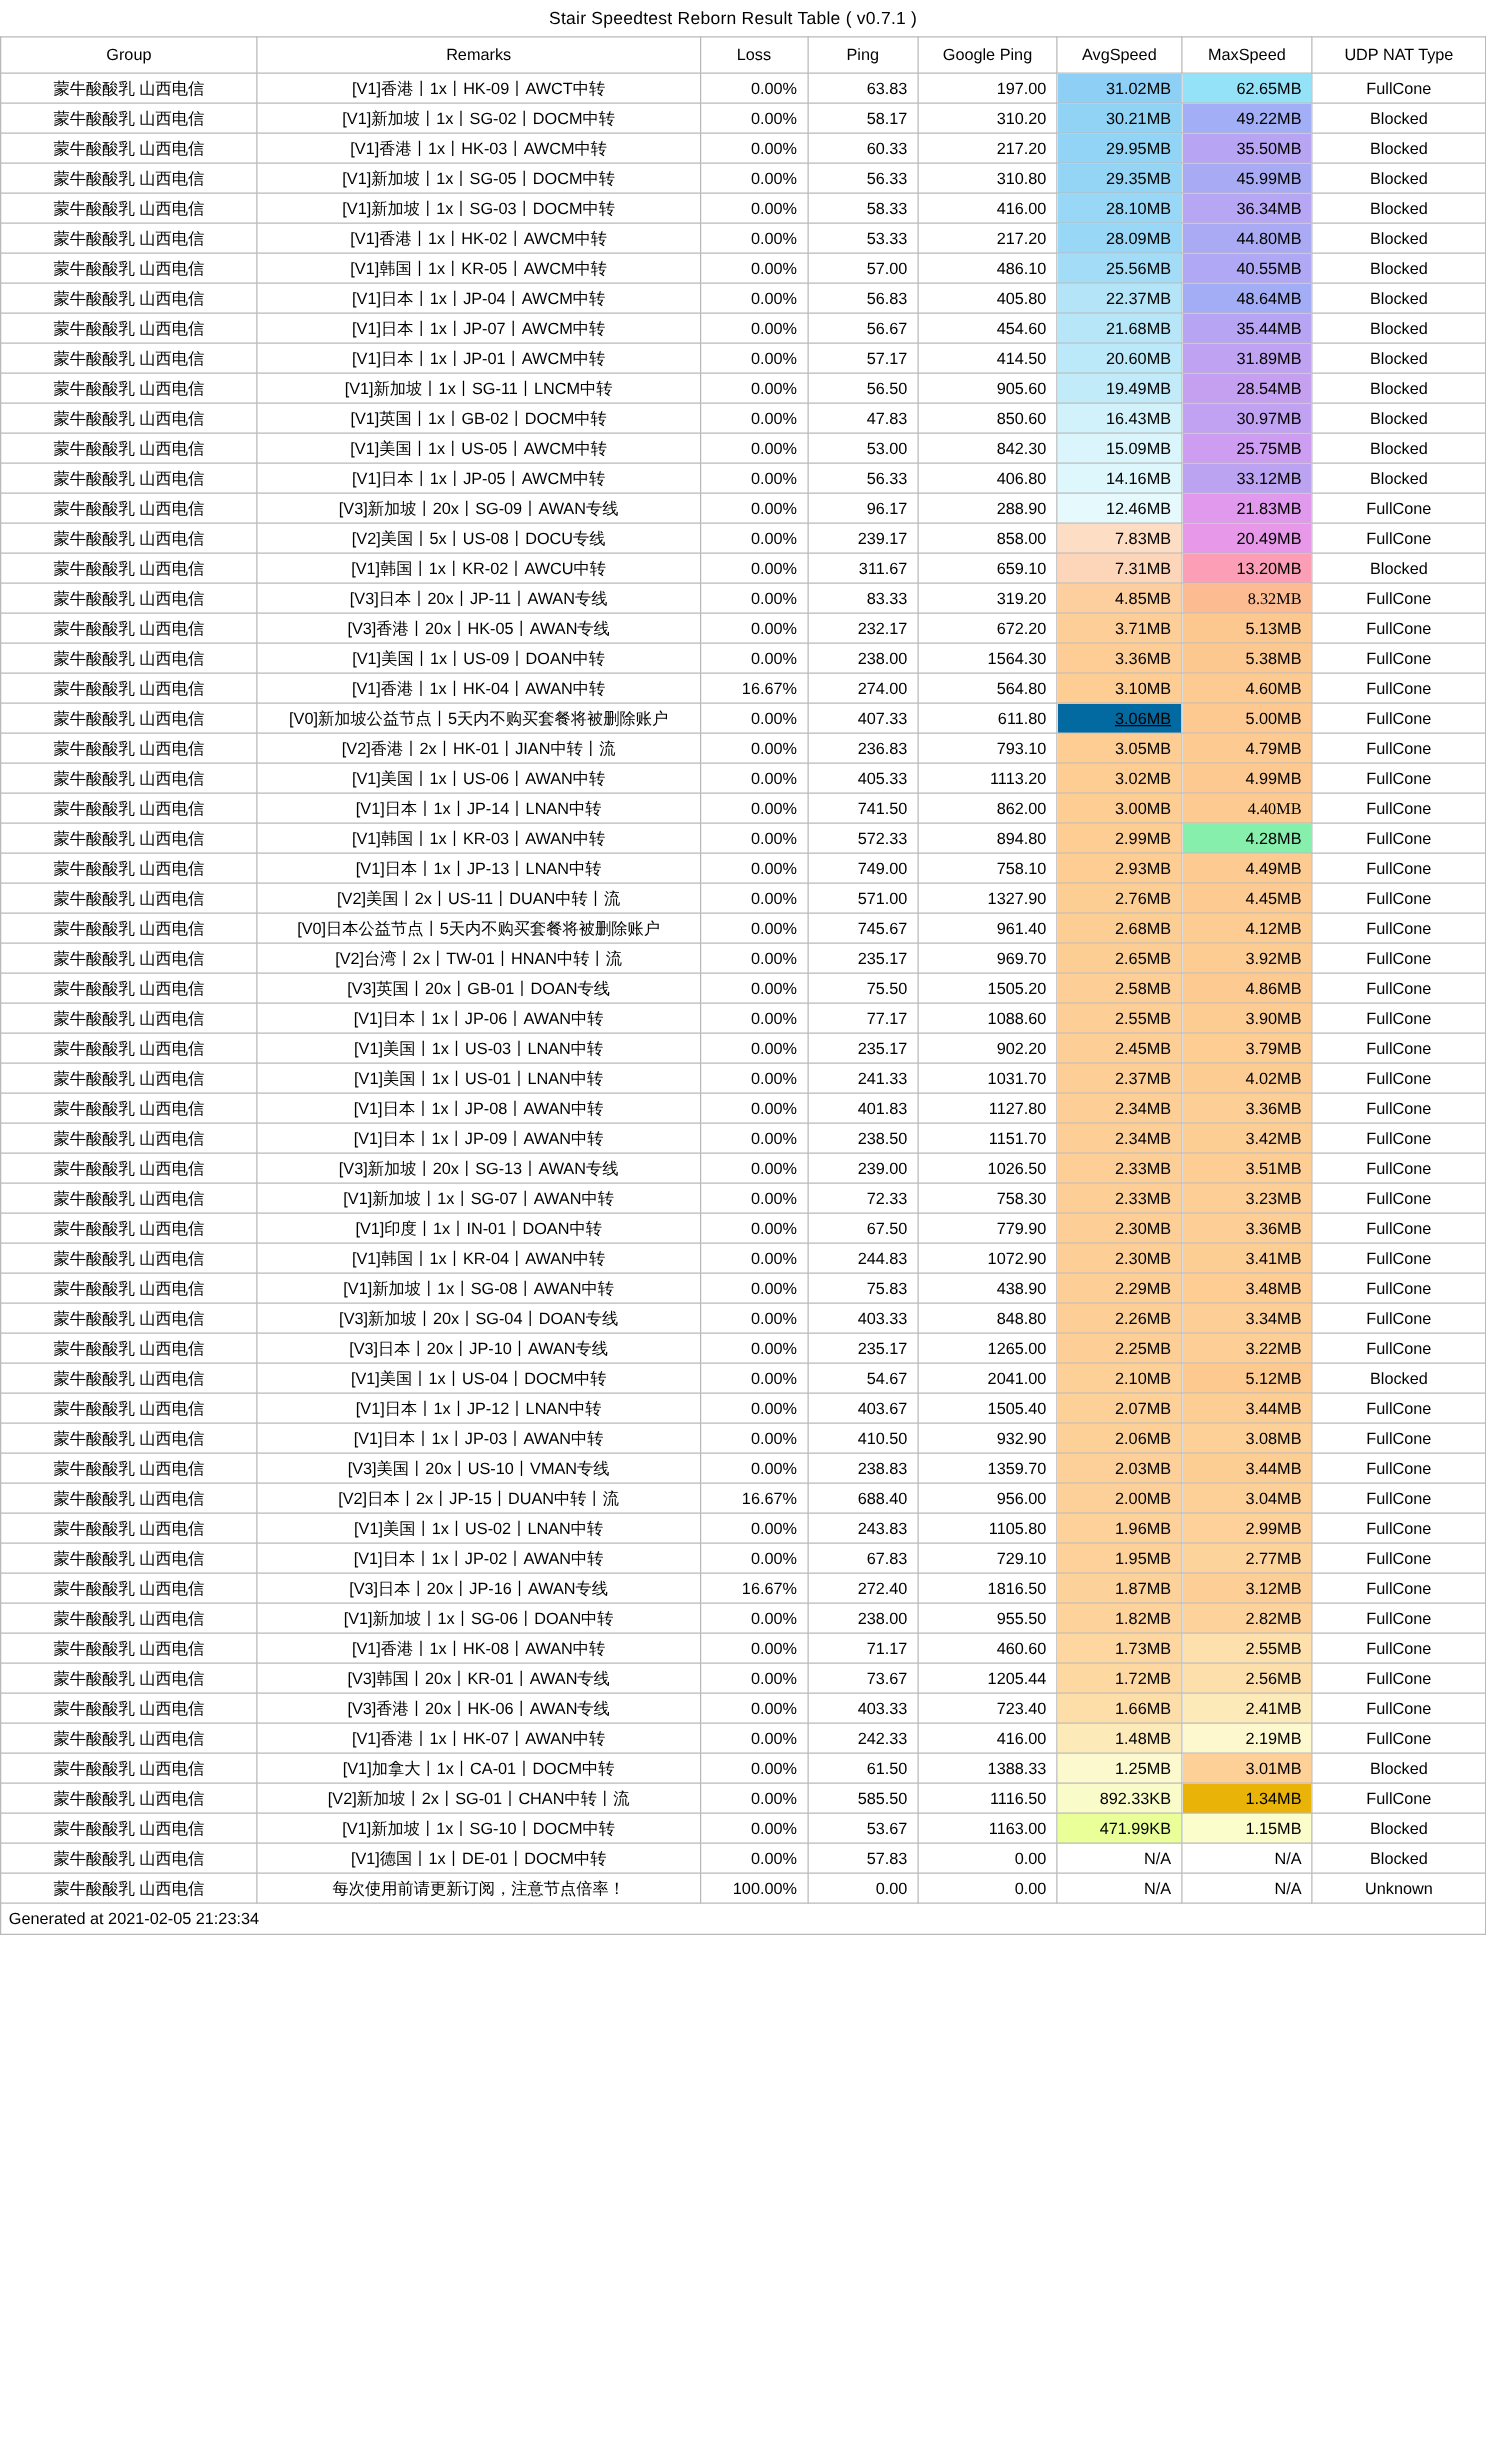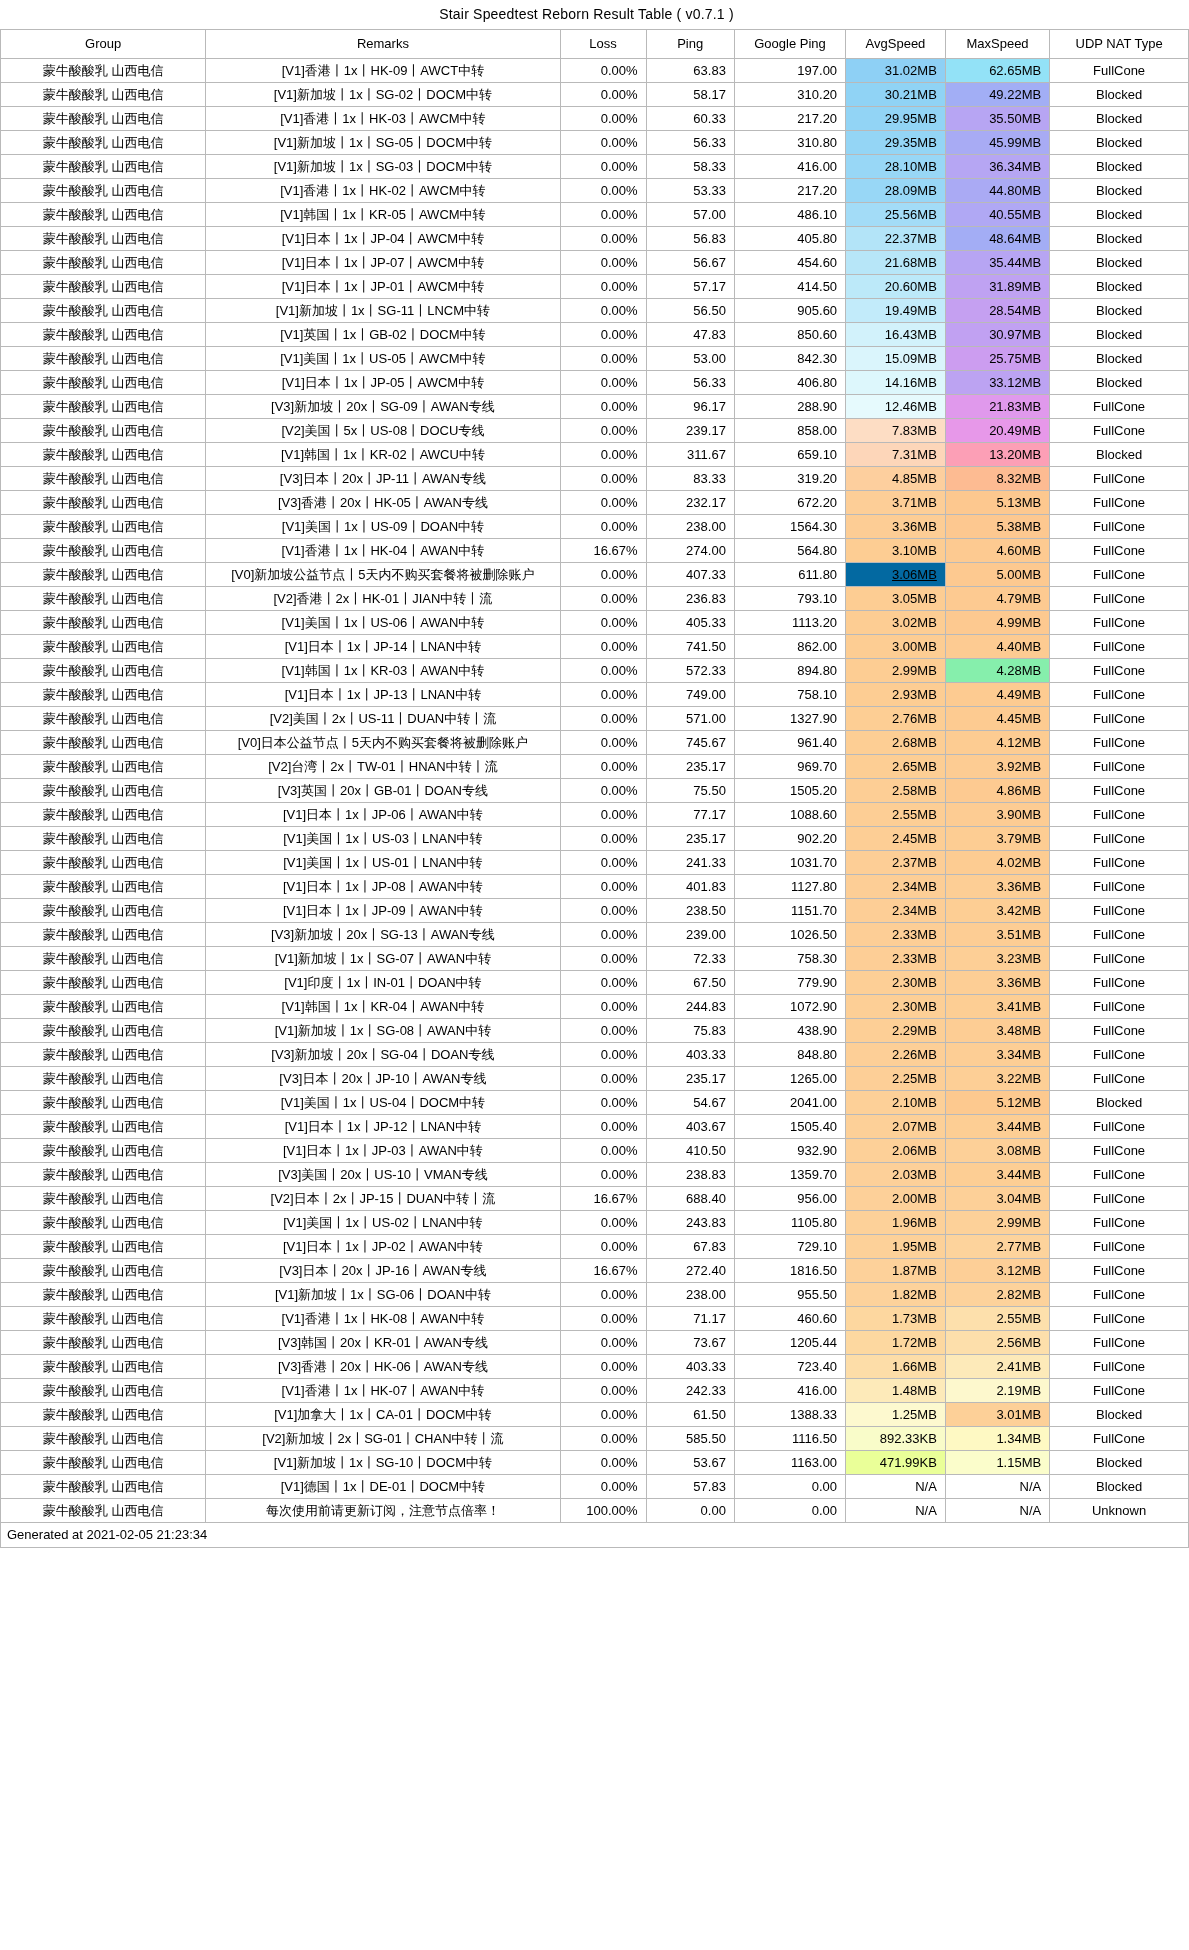--- a/index.html
+++ b/index.html
@@ -289,21 +289,21 @@
           <td class="max" style="background: rgb(252, 159, 182);">13.20MB</td>
           <td class="nat">Blocked</td>
         </tr>
         <tr>
           <td class="group">蒙牛酸酸乳 山西电信</td>
           <td class="remarks">[V3]日本丨20x丨JP-11丨AWAN专线</td>
           <td class="loss">0.00%</td>
           <td class="ping">83.33</td>
           <td class="gping">319.20</td>
           <td class="avg" style="background: rgb(253, 207, 158);">4.85MB</td>
-          <td class="max" style="background: rgb(253, 187, 146);">8.32MB</td>
+          <td class="max" style="background: rgb(253, 187, 146); font-family: Liberation Serif, serif;">8.32MB</td>
           <td class="nat">FullCone</td>
         </tr>
         <tr>
           <td class="group">蒙牛酸酸乳 山西电信</td>
           <td class="remarks">[V3]香港丨20x丨HK-05丨AWAN专线</td>
           <td class="loss">0.00%</td>
           <td class="ping">232.17</td>
           <td class="gping">672.20</td>
           <td class="avg" style="background: rgb(253, 206, 151); padding-left: 17px;">3.71MB</td>
           <td class="max" style="background: rgb(253, 200, 143);">5.13MB</td>
@@ -359,21 +359,21 @@
           <td class="max" style="background: rgb(253, 201, 144);">4.99MB</td>
           <td class="nat">FullCone</td>
         </tr>
         <tr>
           <td class="group">蒙牛酸酸乳 山西电信</td>
           <td class="remarks">[V1]日本丨1x丨JP-14丨LNAN中转</td>
           <td class="loss">0.00%</td>
           <td class="ping">741.50</td>
           <td class="gping">862.00</td>
           <td class="avg" style="background: rgb(253, 205, 147);">3.00MB</td>
-          <td class="max" style="background: rgb(253, 203, 146);">4.40MB</td>
+          <td class="max" style="background: rgb(253, 203, 146); font-family: Liberation Serif, serif;">4.40MB</td>
           <td class="nat">FullCone</td>
         </tr>
         <tr>
           <td class="group">蒙牛酸酸乳 山西电信</td>
           <td class="remarks">[V1]韩国丨1x丨KR-03丨AWAN中转</td>
           <td class="loss">0.00%</td>
           <td class="ping">572.33</td>
           <td class="gping">894.80</td>
           <td class="avg" style="background: rgb(253, 205, 147);">2.99MB</td>
           <td class="max" style="background: #86efac;">4.28MB</td>
@@ -689,21 +689,21 @@
           <td class="max" style="background: rgb(253, 208, 152);">3.01MB</td>
           <td class="nat">Blocked</td>
         </tr>
         <tr>
           <td class="group">蒙牛酸酸乳 山西电信</td>
           <td class="remarks">[V2]新加坡丨2x丨SG-01丨CHAN中转丨流</td>
           <td class="loss">0.00%</td>
           <td class="ping">585.50</td>
           <td class="gping">1116.50</td>
           <td class="avg" style="background: rgb(249, 252, 201);">892.33KB</td>
-          <td class="max" style="background: #fef9c3;">1.34MB</td>
+          <td class="max" style="background: #eab308;">1.34MB</td>
           <td class="nat">FullCone</td>
         </tr>
         <tr>
           <td class="group">蒙牛酸酸乳 山西电信</td>
           <td class="remarks">[V1]新加坡丨1x丨SG-10丨DOCM中转</td>
           <td class="loss">0.00%</td>
           <td class="ping">53.67</td>
           <td class="gping">1163.00</td>
           <td class="avg" style="background: rgb(234, 255, 152);">471.99KB</td>
           <td class="max" style="background: rgb(251, 253, 203);">1.15MB</td>

